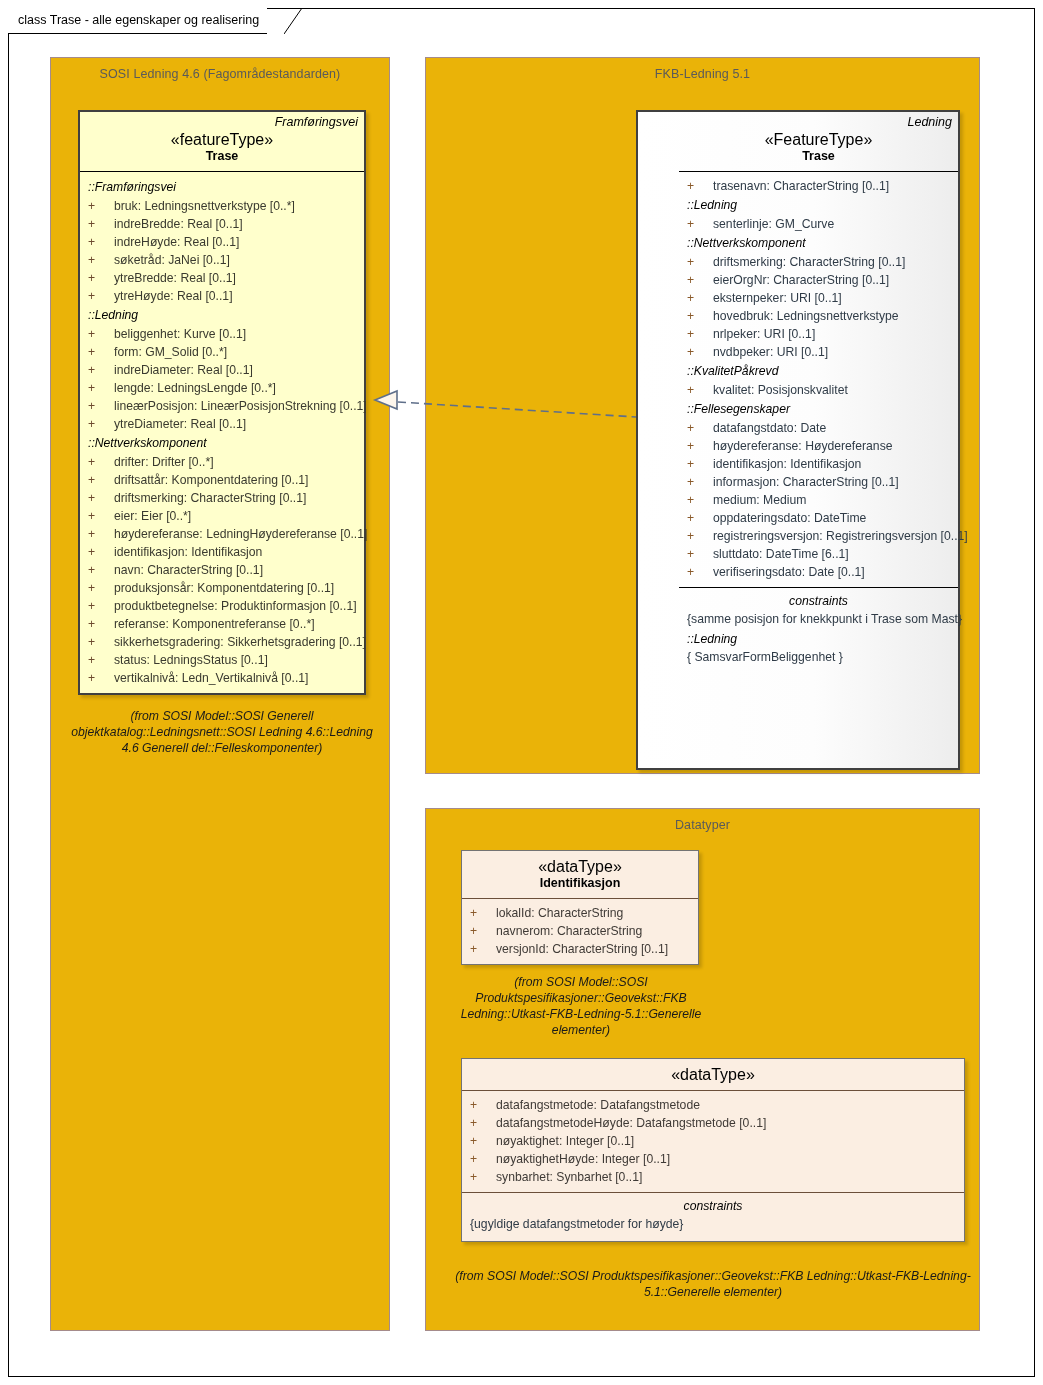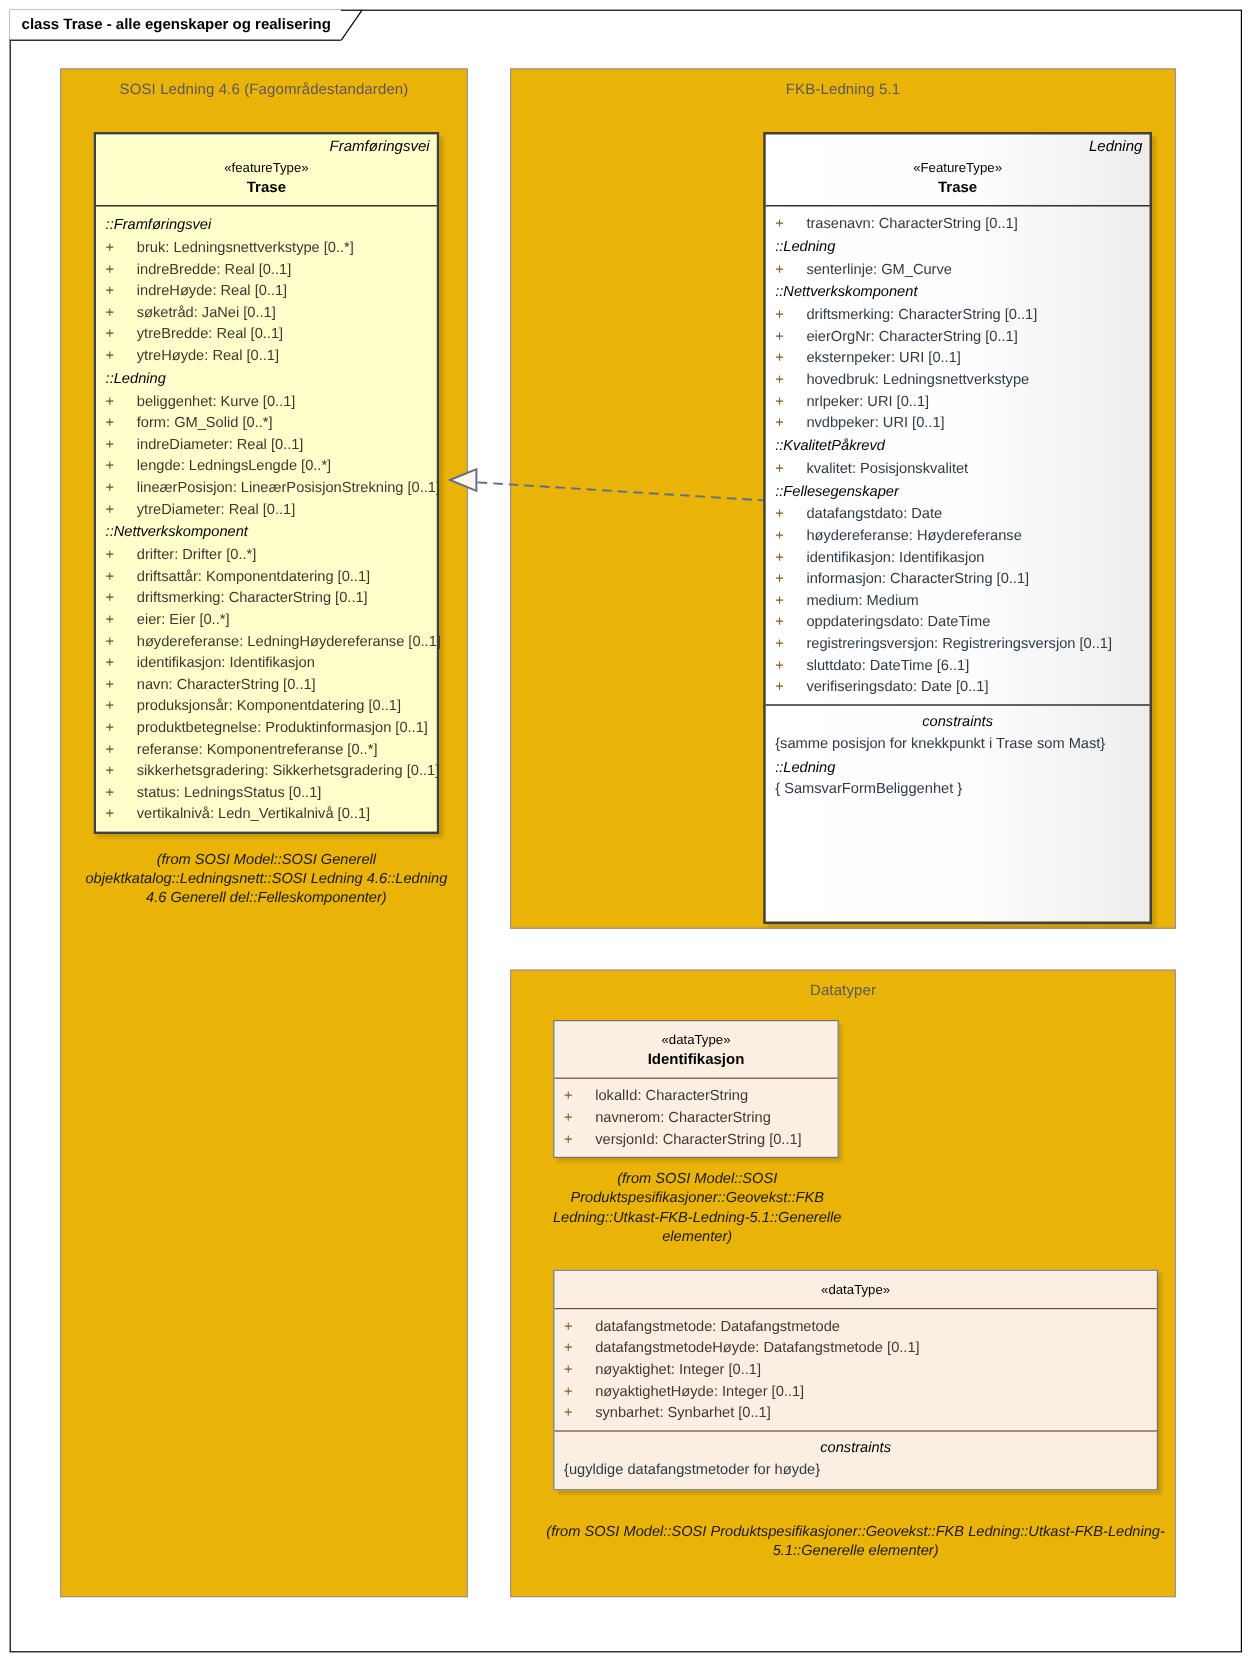--- a/index.html
+++ b/index.html
@@ -39,21 +39,21 @@
     border-right: 1px solid #000000;
     border-bottom: 1px solid #000000;
     background: #ffffff;
     display: flex;
     align-items: center;
     padding: 0 8px 0 10px;
     transform: skewX(0deg);
   }
   .frame-tab-inner {
     font-size: 12.5px;
-    font-weight: bold;
+    font-weight: normal;
     color: #000000;
     white-space: nowrap;
     line-height: 1;
   }
   .frame-tab-slant {
     position: absolute;
     top: 8px;
     height: 26px;
     width: 18px;
     overflow: hidden;
@@ -79,21 +79,21 @@
   }
 
   
   .uml {
     position: absolute;
     box-sizing: border-box;
     border: 2px solid #404040;
     box-shadow: 3px 3px 3px rgba(0,0,0,0.16);
   }
   .uml.yellow { background: #ffffcc; }
-  .uml.white  { background: linear-gradient(to right, #ffffff 0%, #fdfdfd 55%, #ededed 100%); }
+  .uml.white  { background: linear-gradient(to right, #ffffff 0%, #fdfdfd 55%, #ededed 100%); padding-left: 41px; }
   .uml.peach  { background: #fbeee2; }
   .uml.peach2 { background: #fbeee2; }
 
   .uml-head {
     position: relative;
     box-sizing: border-box;
     border-bottom: 1px solid #000000;
     padding: 3px 6px 7px 6px;
   }
   .uml.peach .uml-head, .uml.peach2 .uml-head { border-bottom: 1px solid #6b4f3a; }
@@ -102,21 +102,21 @@
   .head-ns {
     text-align: right;
     font-style: italic;
     font-size: 12.5px;
     color: #000000;
     line-height: 15px;
     height: 15px;
   }
   .head-stereo {
     text-align: center;
-    font-size: 11px;
+    font-size: 16px;
     color: #000000;
     line-height: 16px;
     margin-top: 2px;
   }
   .head-name {
     text-align: center;
     font-size: 12.5px;
     font-weight: bold;
     color: #000000;
     line-height: 16px;

